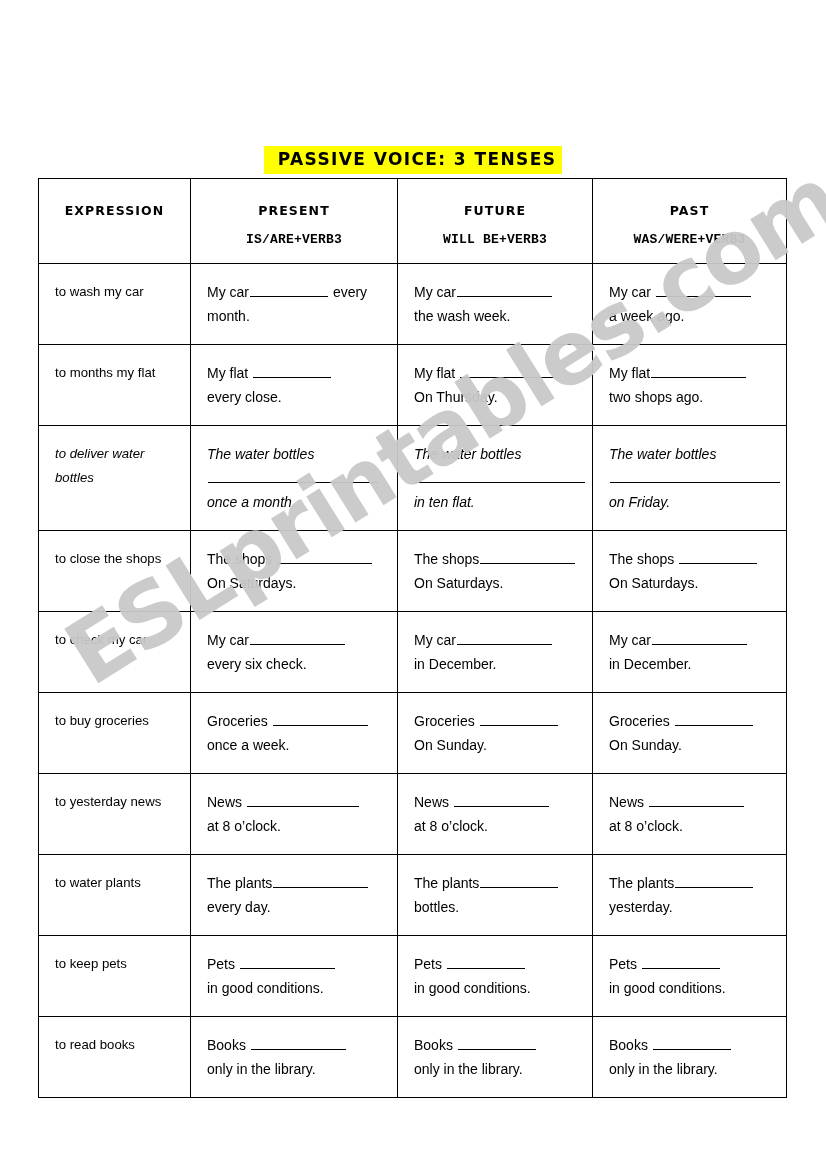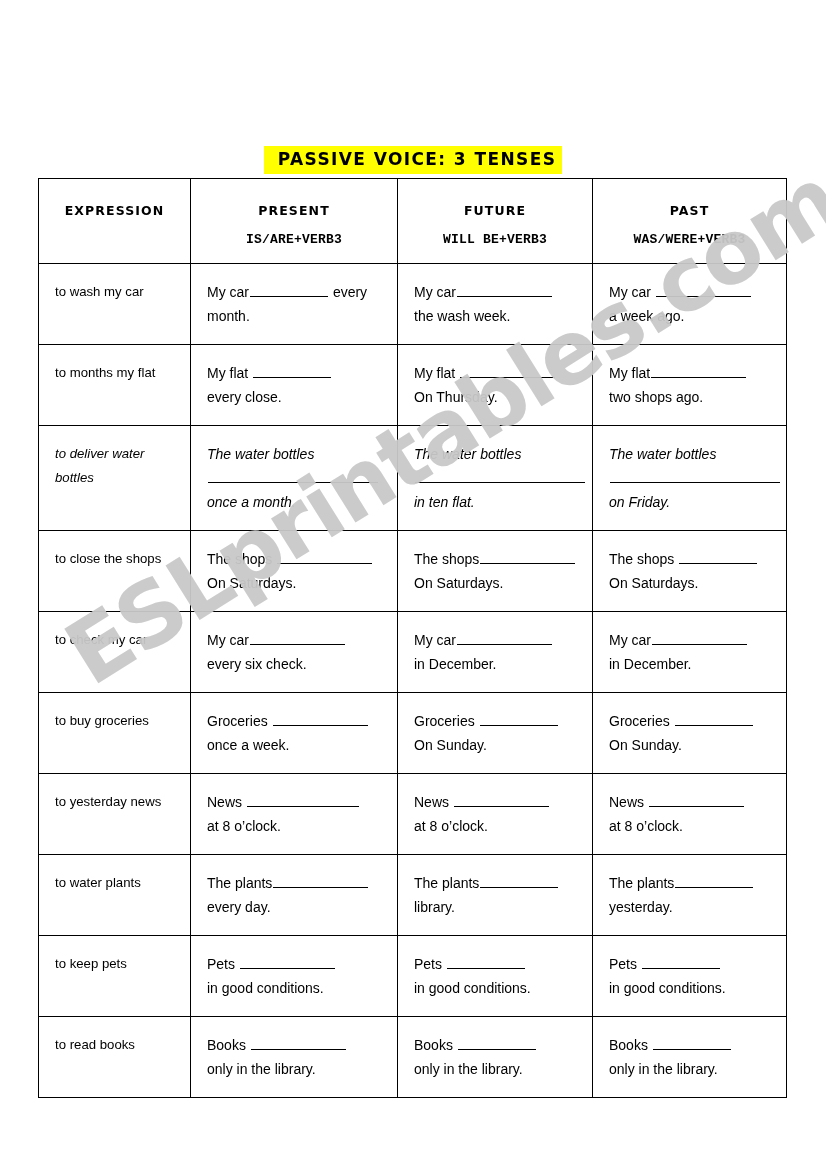--- a/index.html
+++ b/index.html
@@ -298,21 +298,21 @@
           </td>
         </tr>
         <tr class="row-2line">
           <td class="expr-cell">to water plants</td>
           <td class="sent-cell">
             <div class="sent-line"><span>The plants</span><span class="blank b-lg"></span></div>
             <div class="sent-line">every day.</div>
           </td>
           <td class="sent-cell">
             <div class="sent-line"><span>The plants</span><span class="blank b-md"></span></div>
-            <div class="sent-line">library.</div>
+            <div class="sent-line">bottles.</div>
           </td>
           <td class="sent-cell">
             <div class="sent-line"><span>The plants</span><span class="blank b-md"></span></div>
             <div class="sent-line">yesterday.</div>
           </td>
         </tr>
         <tr class="row-2line">
           <td class="expr-cell">to keep pets</td>
           <td class="sent-cell">
             <div class="sent-line"><span>Pets </span><span class="blank b-lg"></span></div>

